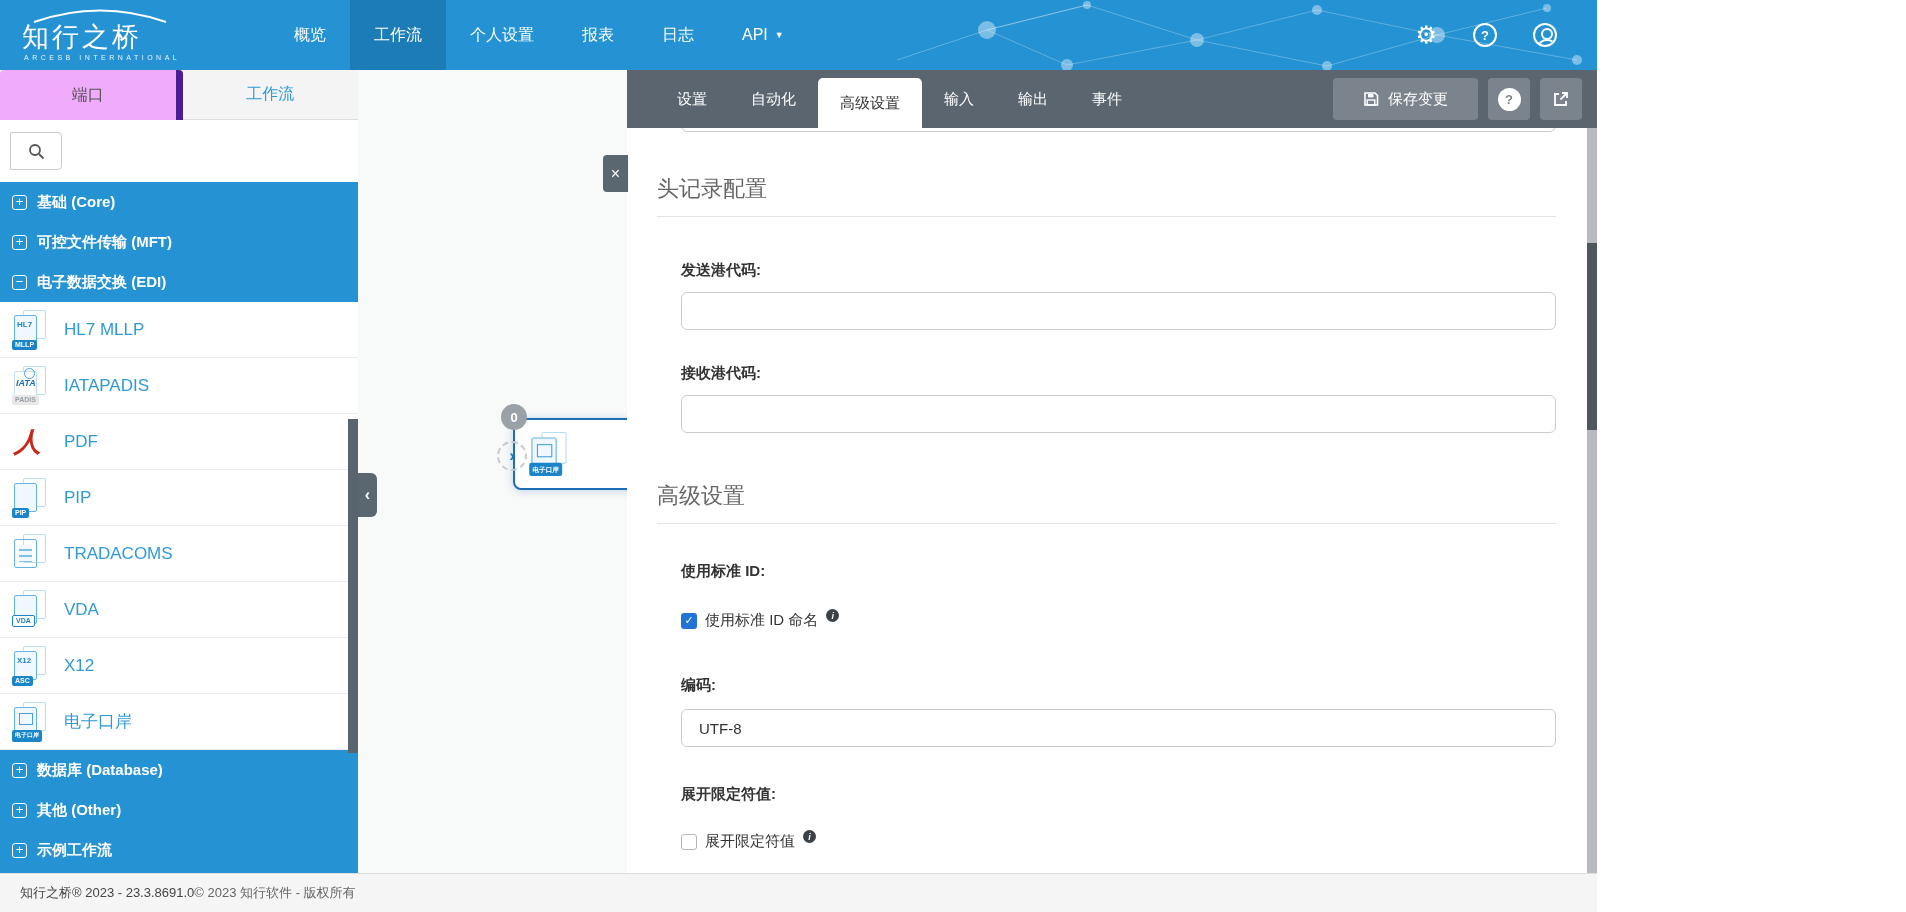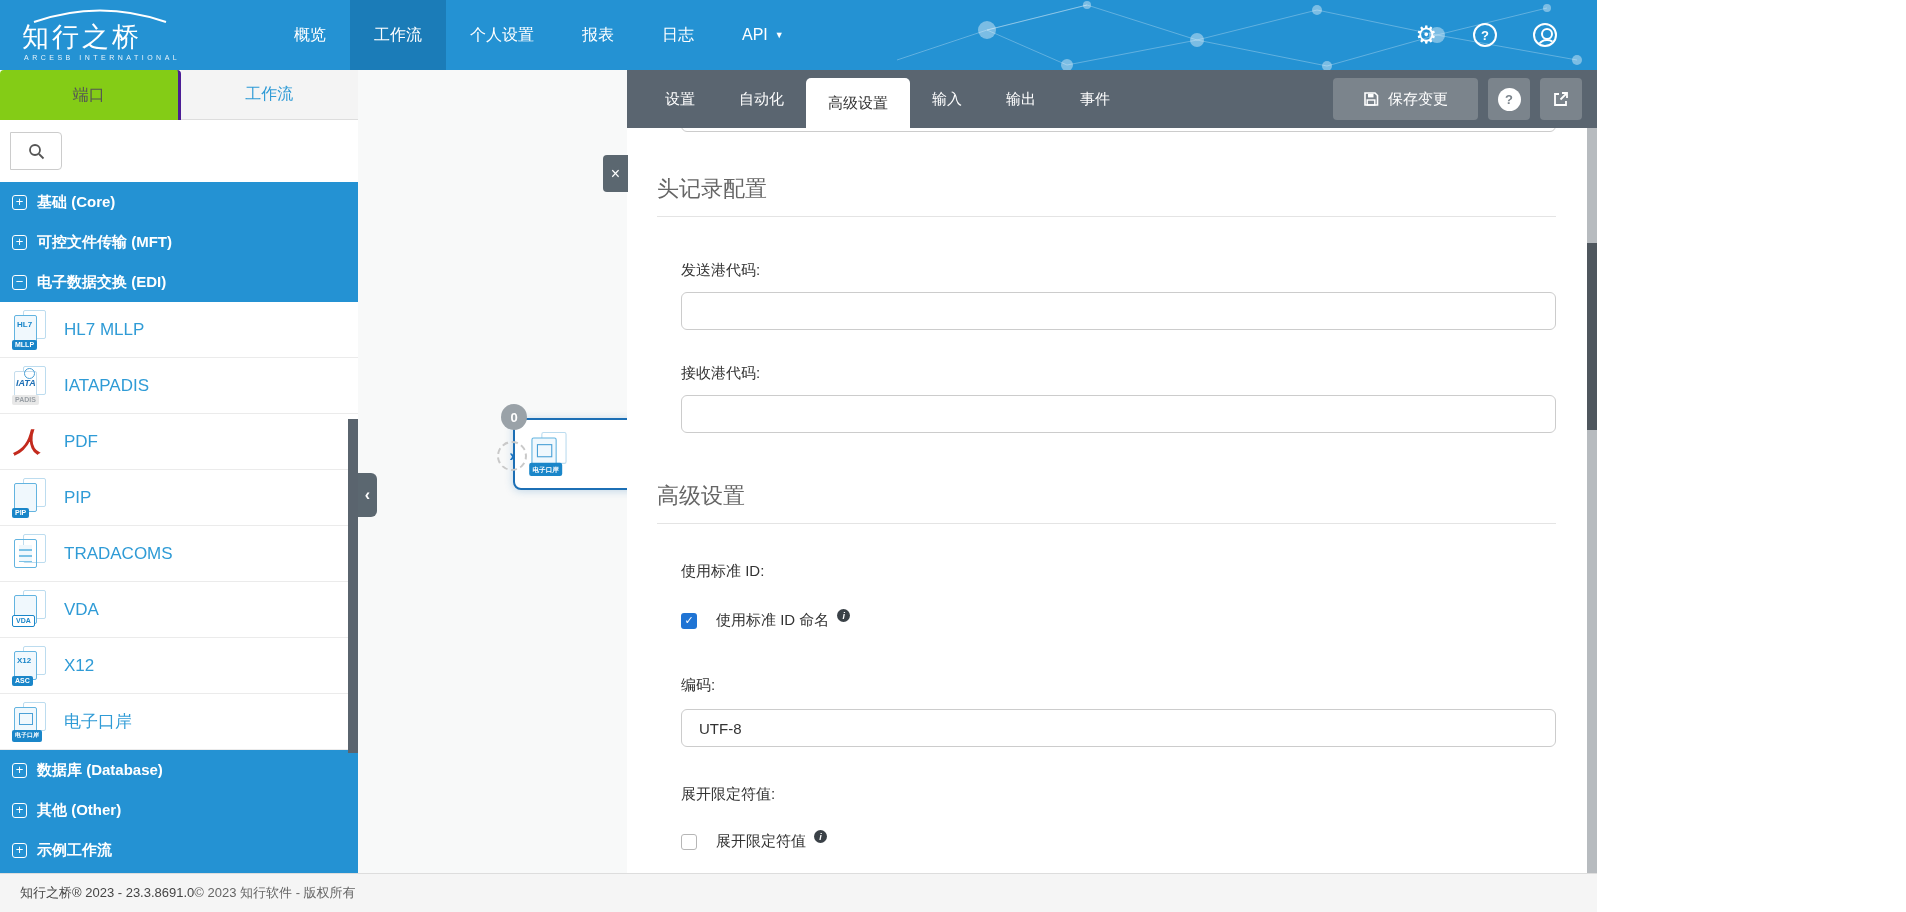--- a/index.html
+++ b/index.html
@@ -25,21 +25,21 @@
   .nav-acct::before { content:""; position:absolute; left:6px; top:3px; width:8px; height:8px; border:2px solid #fff; border-radius:50%; }
   .nav-acct::after { content:""; position:absolute; left:3px; top:14px; width:14px; height:10px; border:2px solid #fff; border-radius:50% 50% 0 0; }
 
   
   .main { flex:1; display:flex; min-height:0; position:relative; }
 
   
   .sidebar { width:358px; flex:0 0 358px; display:flex; flex-direction:column; position:relative; background:#fff; }
   .side-tabs { height:50px; display:flex; flex:0 0 auto; }
   .side-tab { flex:1; display:flex; align-items:center; justify-content:center; font-size:16px; cursor:pointer; }
-  .side-tab.active { background:#84cc16; color:#555; border-right:3px solid #4c1d95; border-radius:4px 4px 0 0; }
+  .side-tab.active { background:#f0abfc; color:#555; border-right:7px solid #4c1d95; border-radius:4px 4px 0 0; }
   .side-tab.inactive { background:#f4f4f4; color:#2f9bd6; border-bottom:1px solid #ddd; }
   .search-row { height:62px; display:flex; align-items:center; padding:0 10px; flex:0 0 auto; }
   .search-input { flex:1; height:38px; border:1px solid #ccc; border-right:none; border-radius:4px 0 0 4px; padding:0 12px; font-size:15px; color:#333; outline:none; }
   .search-input::placeholder { color:#999; }
   .search-btn { width:52px; height:38px; border:1px solid #ccc; border-radius:0 4px 4px 0; background:#fff; display:flex; align-items:center; justify-content:center; cursor:pointer; }
   .group { height:40px; flex:0 0 auto; background:#2492d3; color:#fff; display:flex; align-items:center; padding-left:12px; font-size:15px; font-weight:600; cursor:pointer; }
   .gi { width:15px; height:15px; border:1.5px solid #fff; border-radius:3px; font-size:13px; line-height:11px; text-align:center; margin-right:10px; font-weight:400; flex:0 0 auto; }
   .port-row { height:56px; flex:0 0 auto; background:#fff; border-bottom:1px solid #ebebeb; display:flex; align-items:center; padding-left:12px; cursor:pointer; }
   .port-label { color:#2f9bd6; font-size:17px; }
   .side-fill { flex:1; background:#2492d3; }
@@ -69,39 +69,39 @@
   .node-badge { position:absolute; left:-14px; top:-16px; width:26px; height:26px; border-radius:50%; background:#9aa2a8; color:#fff; font-size:13px; font-weight:bold; display:flex; align-items:center; justify-content:center; z-index:3; }
   .node-in { position:absolute; left:-18px; top:21px; width:30px; height:30px; border:2px dashed #c9c9c9; border-radius:50%; display:flex; align-items:center; justify-content:center; color:#1b74c2; font-size:17px; font-weight:bold; background:transparent; cursor:pointer; }
   .node-out { position:absolute; right:-16px; top:22px; width:29px; height:29px; border-radius:50%; background:#1467b3; color:#fff; display:flex; align-items:center; justify-content:center; font-size:17px; font-weight:bold; box-shadow:0 1px 3px rgba(0,0,0,.3); cursor:pointer; }
   .node .pi { margin-right:0; transform:scale(1.1); }
   .node-label { flex:1; text-align:center; font-size:20px; color:#555; }
   .node-gear { width:38px; height:38px; background:#ececec; border-radius:2px; display:flex; align-items:center; justify-content:center; color:#1565c0; font-size:24px; cursor:pointer; margin-right:4px; }
 
   
   .panel { width:970px; flex:0 0 970px; background:#fff; display:flex; flex-direction:column; position:relative; }
   .panel-close { position:absolute; left:-24px; top:85px; width:25px; height:37px; background:#5b6770; border-radius:4px 0 0 4px; color:#fff; font-size:16px; display:flex; align-items:center; justify-content:center; cursor:pointer; z-index:6; }
-  .panel-header { height:58px; background:#5a6570; display:flex; align-items:stretch; padding-left:16px; flex:0 0 auto; }
+  .panel-header { height:58px; background:#5a6570; display:flex; align-items:stretch; padding-left:28px; flex:0 0 auto; }
   .ptab { display:flex; align-items:center; padding:0 22px; color:#fff; font-size:15px; cursor:pointer; }
   .ptab.active { background:#fff; color:#333; border-radius:5px 5px 0 0; margin-top:8px; }
   .phdr-right { margin-left:auto; display:flex; align-items:center; gap:10px; padding-right:15px; }
   .save-btn { height:42px; background:#7b848c; border:none; border-radius:4px; color:#fff; font-size:15px; padding:0 30px; display:flex; align-items:center; gap:9px; cursor:pointer; font-family:inherit; }
   .sq-btn { width:42px; height:42px; background:#7b848c; border:none; border-radius:4px; display:flex; align-items:center; justify-content:center; cursor:pointer; }
   .help-circle { width:23px; height:23px; background:#fff; border-radius:50%; color:#7b848c; font-weight:bold; font-size:13px; display:flex; align-items:center; justify-content:center; }
   .panel-body { flex:1; position:relative; padding:0 41px 0 30px; overflow:hidden; }
   .cutoff-input { position:absolute; top:-34px; left:54px; right:41px; height:38px; border:1px solid #ccc; border-radius:6px; background:#fff; }
   .section-title { margin-top:46px; font-size:22px; color:#666; font-weight:500; }
   .divider { border-bottom:1px solid #e4e4e4; margin-top:12px; }
-  .form-label { margin-left:24px; font-size:15px; font-weight:normal; color:#333; }
+  .form-label { margin-left:24px; font-size:15px; font-weight:bold; color:#333; }
   .mt-lbl1 { margin-top:44px; } .mt-lbl2 { margin-top:34px; } .mt-lbl3 { margin-top:38px; }
   .form-input { display:block; margin-left:24px; width:calc(100% - 24px); height:38px; border:1px solid #ccc; border-radius:6px; margin-top:12px; padding:0 17px; font-size:15px; color:#333; outline:none; font-family:inherit; }
   .chk-row { margin-left:24px; margin-top:28px; display:flex; align-items:center; gap:8px; }
   .chk { width:16px; height:16px; border-radius:3px; display:flex; align-items:center; justify-content:center; cursor:pointer; }
   .chk.checked { background:#1f74d4; color:#fff; font-size:11px; }
   .chk.unchecked { background:#fff; border:1px solid #b6b6b6; }
-  .chk-label { font-size:15px; color:#333;margin-left:11px; }
+  .chk-label { font-size:15px; color:#333; }
   .info-dot { width:13px; height:13px; border-radius:50%; background:#3a4147; color:#fff; font-size:9px; font-weight:bold; font-style:italic; display:flex; align-items:center; justify-content:center; margin-bottom:10px; }
   .v-track { position:absolute; right:0; top:58px; bottom:0; width:10px; background:#b7bbbf; z-index:5; }
   .v-thumb { position:absolute; top:115px; left:0; width:10px; height:187px; background:#4f575e; }
 
   
   .footer { height:39px; flex:0 0 auto; background:#f5f5f5; border-top:1px solid #ddd; display:flex; align-items:center; justify-content:flex-start; padding:0 24px 0 20px; }
   .footer-left { font-size:13px; color:#454545; }
   .footer-right { font-size:13px; color:#666; }
 </style>
 </head>

